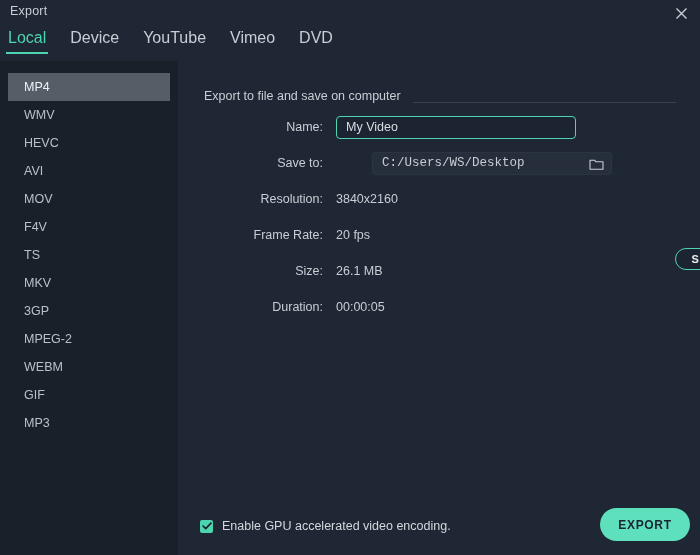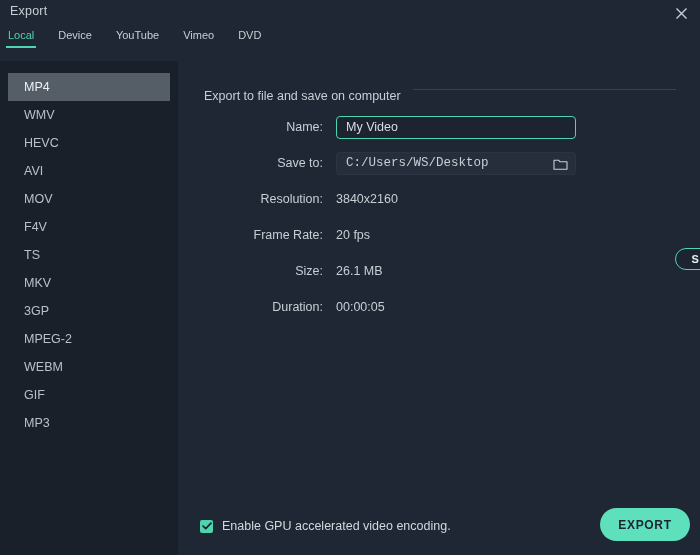--- a/index.html
+++ b/index.html
@@ -51,21 +51,21 @@
   
   .tabs {
     position: absolute;
     left: 0; top: 29px;
     width: 700px; height: 29px;
     display: flex;
     align-items: flex-start;
   }
   .tab {
     position: relative;
-    font-size: 11px;
+    font-size: 16px;
     color: #c9ced6;
     padding: 0 0 7px 0;
     margin-right: 24px;
     cursor: pointer;
     white-space: nowrap;
   }
   .tab:first-child { margin-left: 8px; }
   .tab.active { color: #4fd4b0; }
   .tab.active::after {
     content: "";
@@ -111,21 +111,21 @@
     position: absolute;
     left: 178px; top: 0;
     width: 522px; height: 494px;
     background: #1e2733;
   }
   .section-head {
     position: absolute;
     left: 26px; top: 28px;
     width: 472px;
     display: flex;
-    align-items: flex-start;
+    align-items: flex-end;
   }
   .section-head .lbl {
     font-size: 12.5px;
     color: #c9ced6;
     white-space: nowrap;
   }
   .section-head .rule {
     flex: 1;
     height: 1px;
     background: #39414d;
@@ -329,21 +329,21 @@
         <span class="rule"></span>
       </div>
 
       <div class="form">
 
         <div class="row" style="top:54px;">
           <span class="lab">Name:</span>
           <input class="name-input" type="text" value="My Video" style="">
         </div>
 
-        <div class="row" style="top:90px;">
+        <div class="row" style="top:90px;gap:36px;">
           <span class="lab">Save to:</span>
           <div class="saveto-box">
             <span class="path">C:/Users/WS/Desktop</span>
             <span class="folder-icon">
               <svg width="15" height="14" viewBox="0 0 15 14">
                 <path d="M1 3.2 h4.6 l1.3 1.6 H14 v7.4 H1 Z" fill="none" stroke="#c9ced6" stroke-width="1.1" stroke-linejoin="round"></path>
               </svg>
             </span>
           </div>
         </div>

